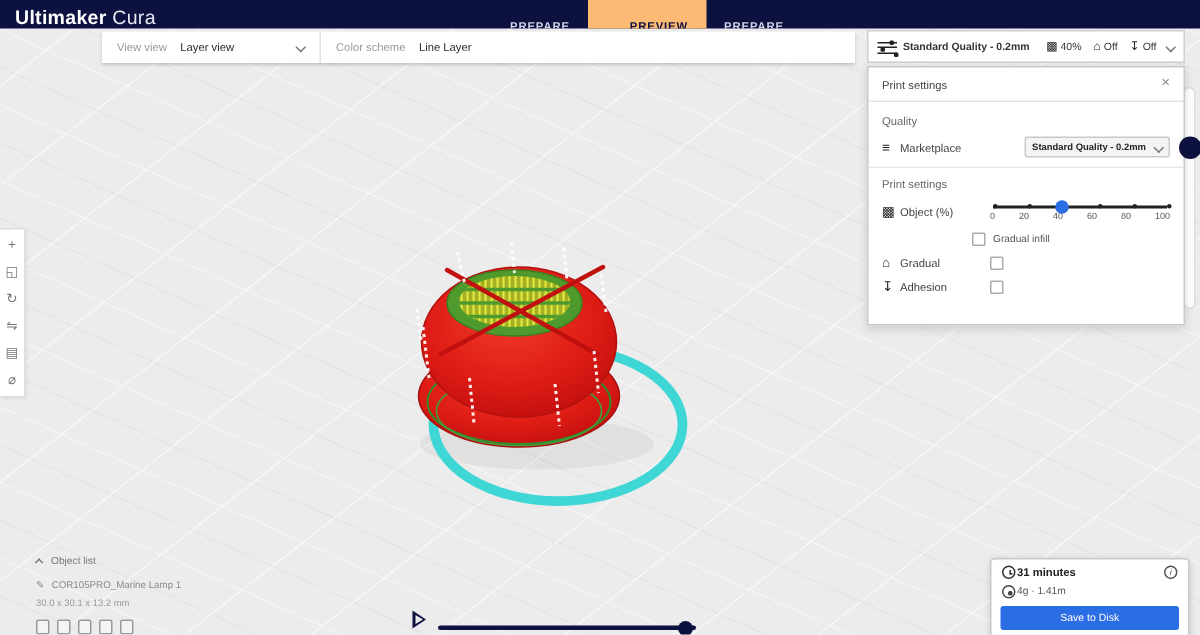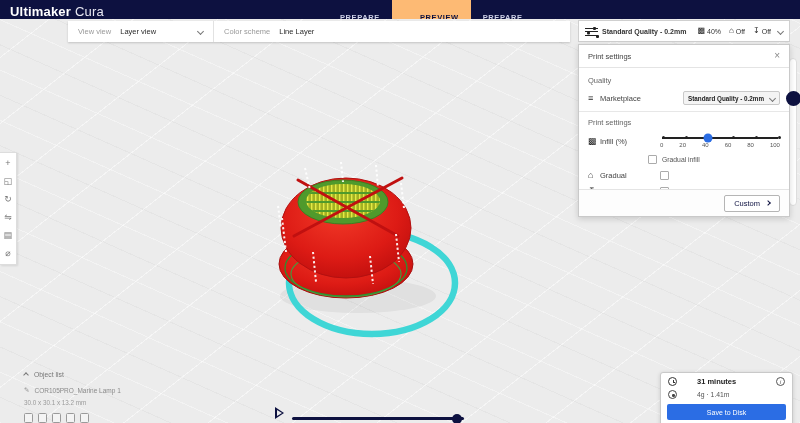--- a/index.html
+++ b/index.html
@@ -141,21 +141,21 @@
     border-top:6px solid transparent; border-bottom:6px solid transparent; border-left:9.5px solid #0d1140; }
   .play::after { content:""; position:absolute; left:-7.5px; top:-3.5px; width:0; height:0;
     border-top:3.5px solid transparent; border-bottom:3.5px solid transparent; border-left:5.5px solid #ececec; }
   .sim-line { width:172px; height:3px; background:#0d1140; border-radius:2px; margin-left:8px; margin-top:11px; position:relative; }
   .sim-handle { position:absolute; right:2px; top:-3.5px; width:10px; height:10px; background:#0d1140; border-radius:50%; cursor:pointer; }
   
   .out-card {
     position:absolute; left:660px; top:372px; width:133px; height:56px; background:#fff;
     border:1px solid #c9c9c9; border-radius:3px; box-shadow:0 1px 4px rgba(0,0,0,.15); z-index:40;
   }
-  .out-row { display:flex; align-items:center; padding:4px 7px 0 7px; gap:20px; }
+  .out-row { display:flex; align-items:center; padding:4px 7px 0 7px; gap:1px; }
   .out-time { font-weight:bold; font-size:7.5px; color:#222; }
   .out-mat { font-size:6.8px; color:#555; }
   .clock-ic { width:9px; height:9px; border:1px solid #333; border-radius:50%; position:relative; }
   .clock-ic::before { content:""; position:absolute; left:3.5px; top:1.5px; width:1px; height:3px; background:#333; }
   .clock-ic::after { content:""; position:absolute; left:3.5px; top:3.5px; width:2.5px; height:1px; background:#333; }
   .spool-ic { width:9px; height:9px; border:1px solid #444; border-radius:50%; position:relative; }
   .spool-ic::before { content:""; position:absolute; left:3px; top:3px; width:2.5px; height:2.5px; background:#444; border-radius:50%; }
   .info-ic { margin-left:auto; width:9px; height:9px; border:1px solid #555; border-radius:50%; color:#555; font-size:6px; text-align:center; line-height:8px; font-style:italic; cursor:pointer; }
   .save-btn {
     margin:5px 6px 0 6px; height:16px; background:#2b6de4; color:#fff; border:none; border-radius:2px;
@@ -273,21 +273,21 @@
       <span class="lbl">Marketplace</span>
       <div class="res-dd">
         <b>Standard Quality - 0.2mm</b>
         <span class="chev"></span>
       </div>
     </div>
     <div class="hr"></div>
     <div class="sec-label">Print settings</div>
     <div class="row">
       <span class="ic">▩</span>
-      <span class="lbl">Infill (%)</span>
+      <span class="lbl">Object (%)</span>
       <div class="slider-wrap">
         <div class="slider-track">
           <i style="left:0%"></i>
             <i style="left:20%"></i>
             <i style="left:40%"></i>
           <i style="left:60%"></i>
             <i style="left:80%"></i>
             <i style="left:100%"></i>
         </div>
         <div class="slider-handle" style="left:calc(2px + 0.4 * (100% - 4px));"></div>
@@ -309,26 +309,20 @@
       <span class="ic">⌂</span>
       <span class="lbl">Gradual</span>
       <span class="checkbox" style="margin-left:12px;"></span>
     </div>
     <div class="row">
       <span class="ic">↧</span>
       <span class="lbl">Adhesion</span>
       <span class="checkbox" style="margin-left:12px;"></span>
     </div>
   </div>
-  <div class="panel-foot">
-    <div class="custom-btn">
-      <span>Custom</span>
-      <span class="chev-r"></span>
-    </div>
-  </div>
 </div>
 
 <div class="left-toolbar">
   <span class="lt-ic">+</span>
   <span class="lt-ic">◱</span>
   <span class="lt-ic">↻</span>
   <span class="lt-ic">⇋</span>
   <span class="lt-ic">▤</span>
   <span class="lt-ic">⌀</span>
 </div>

